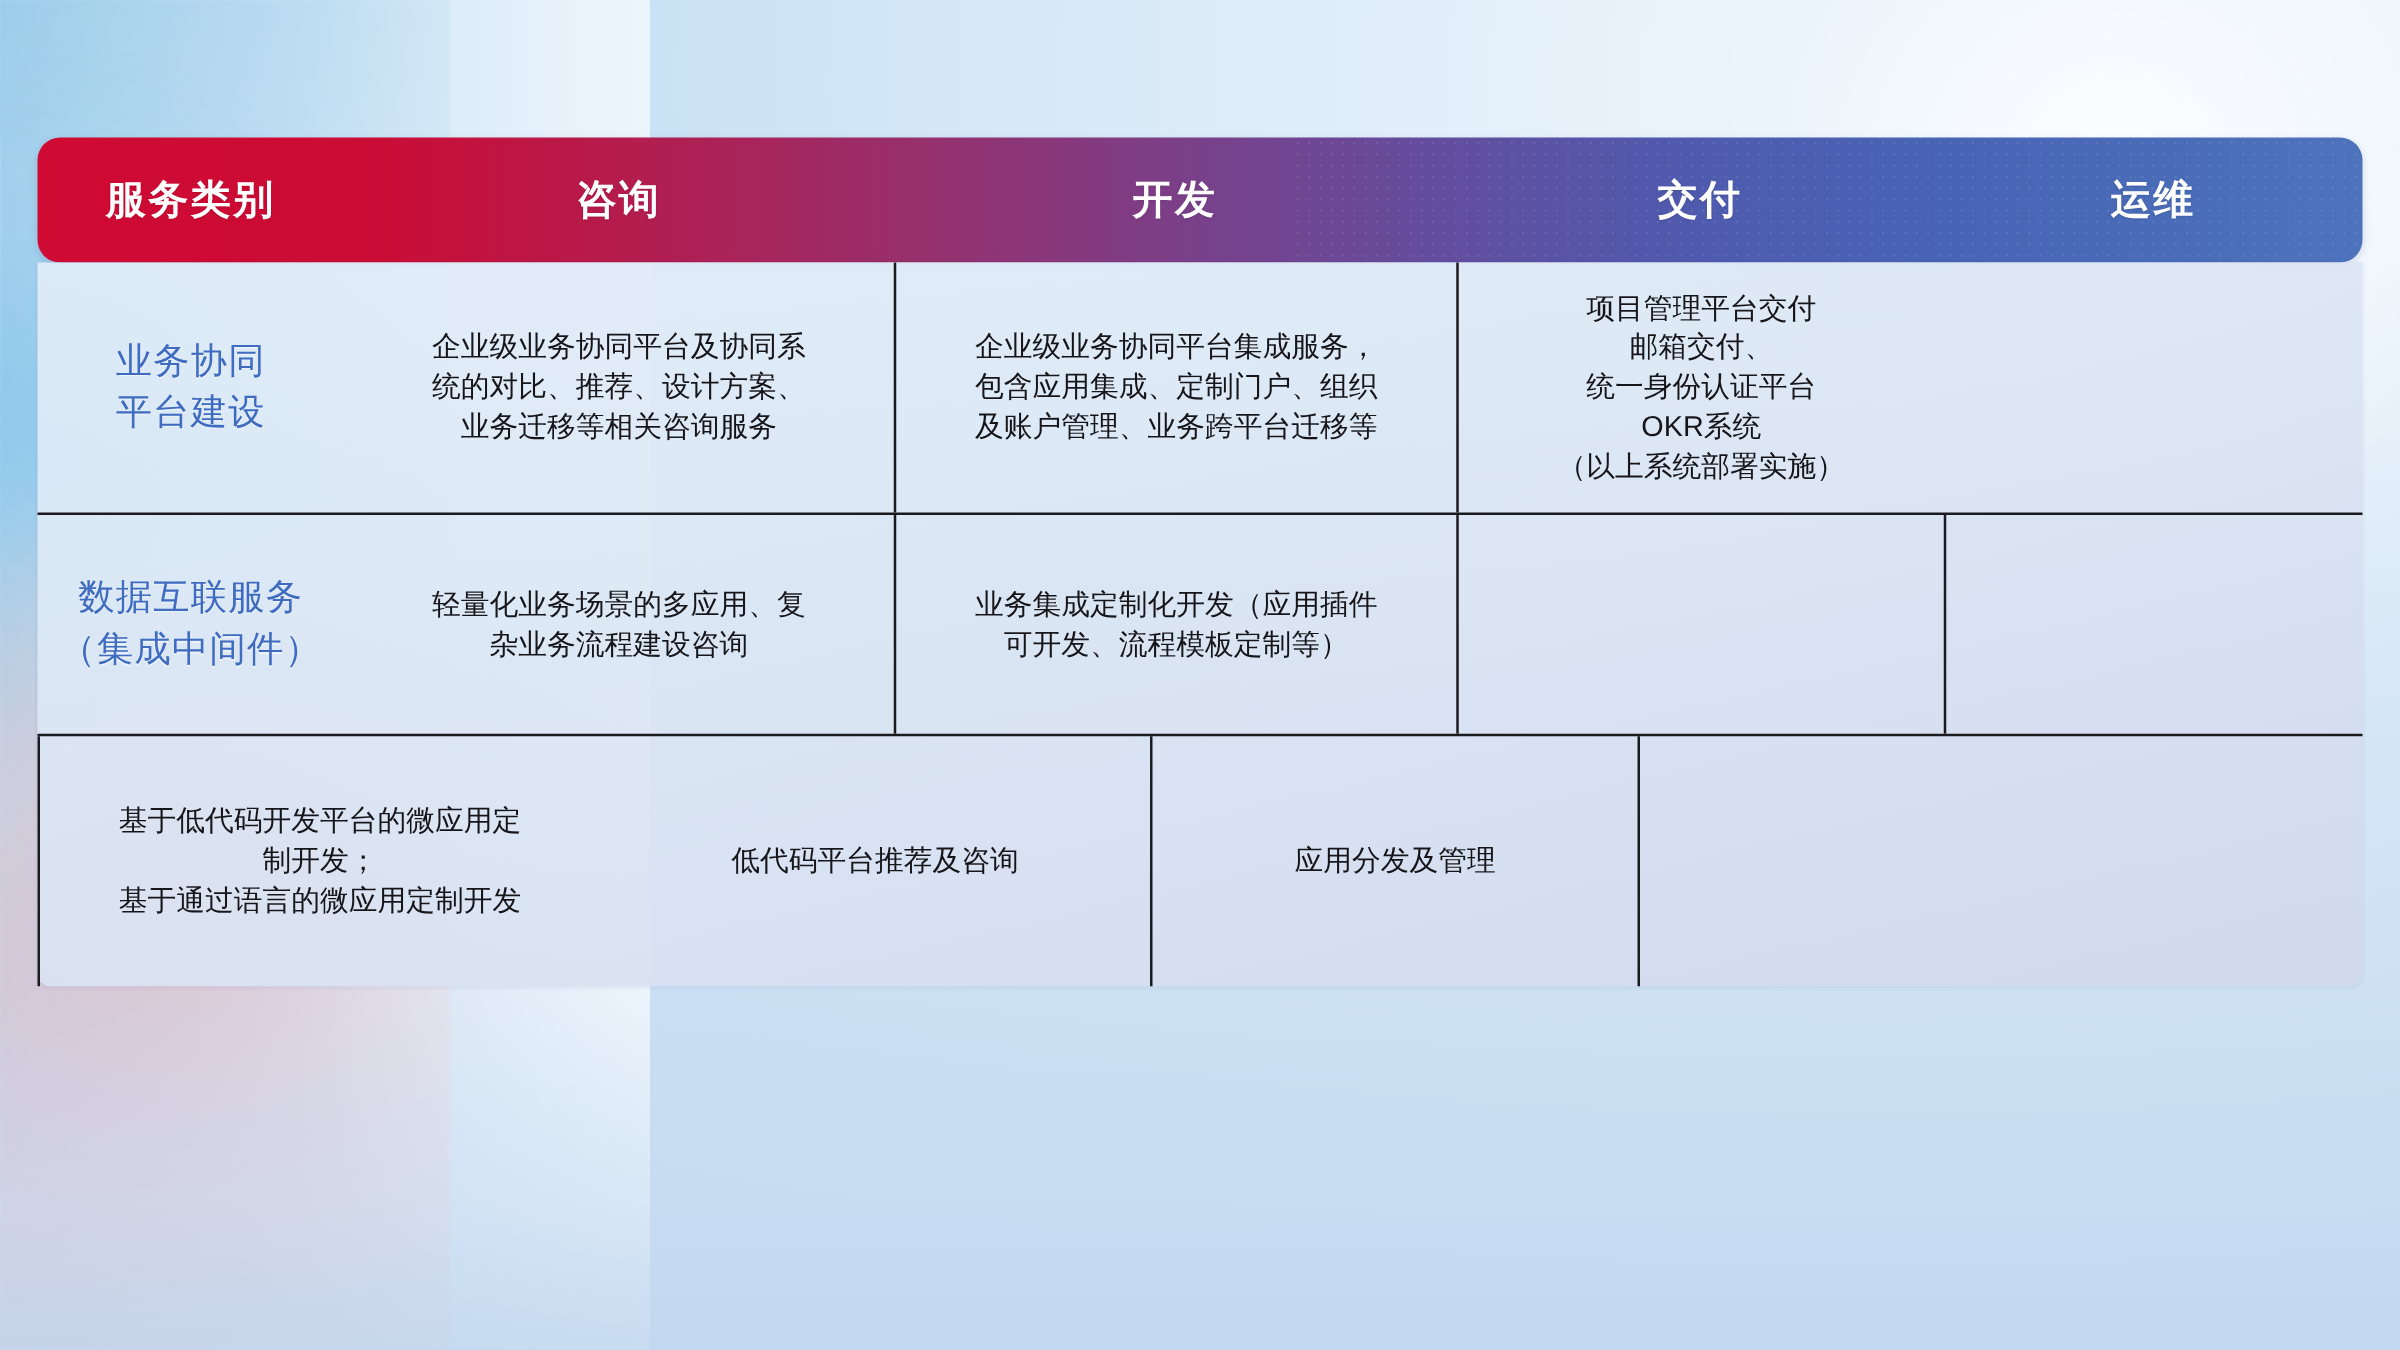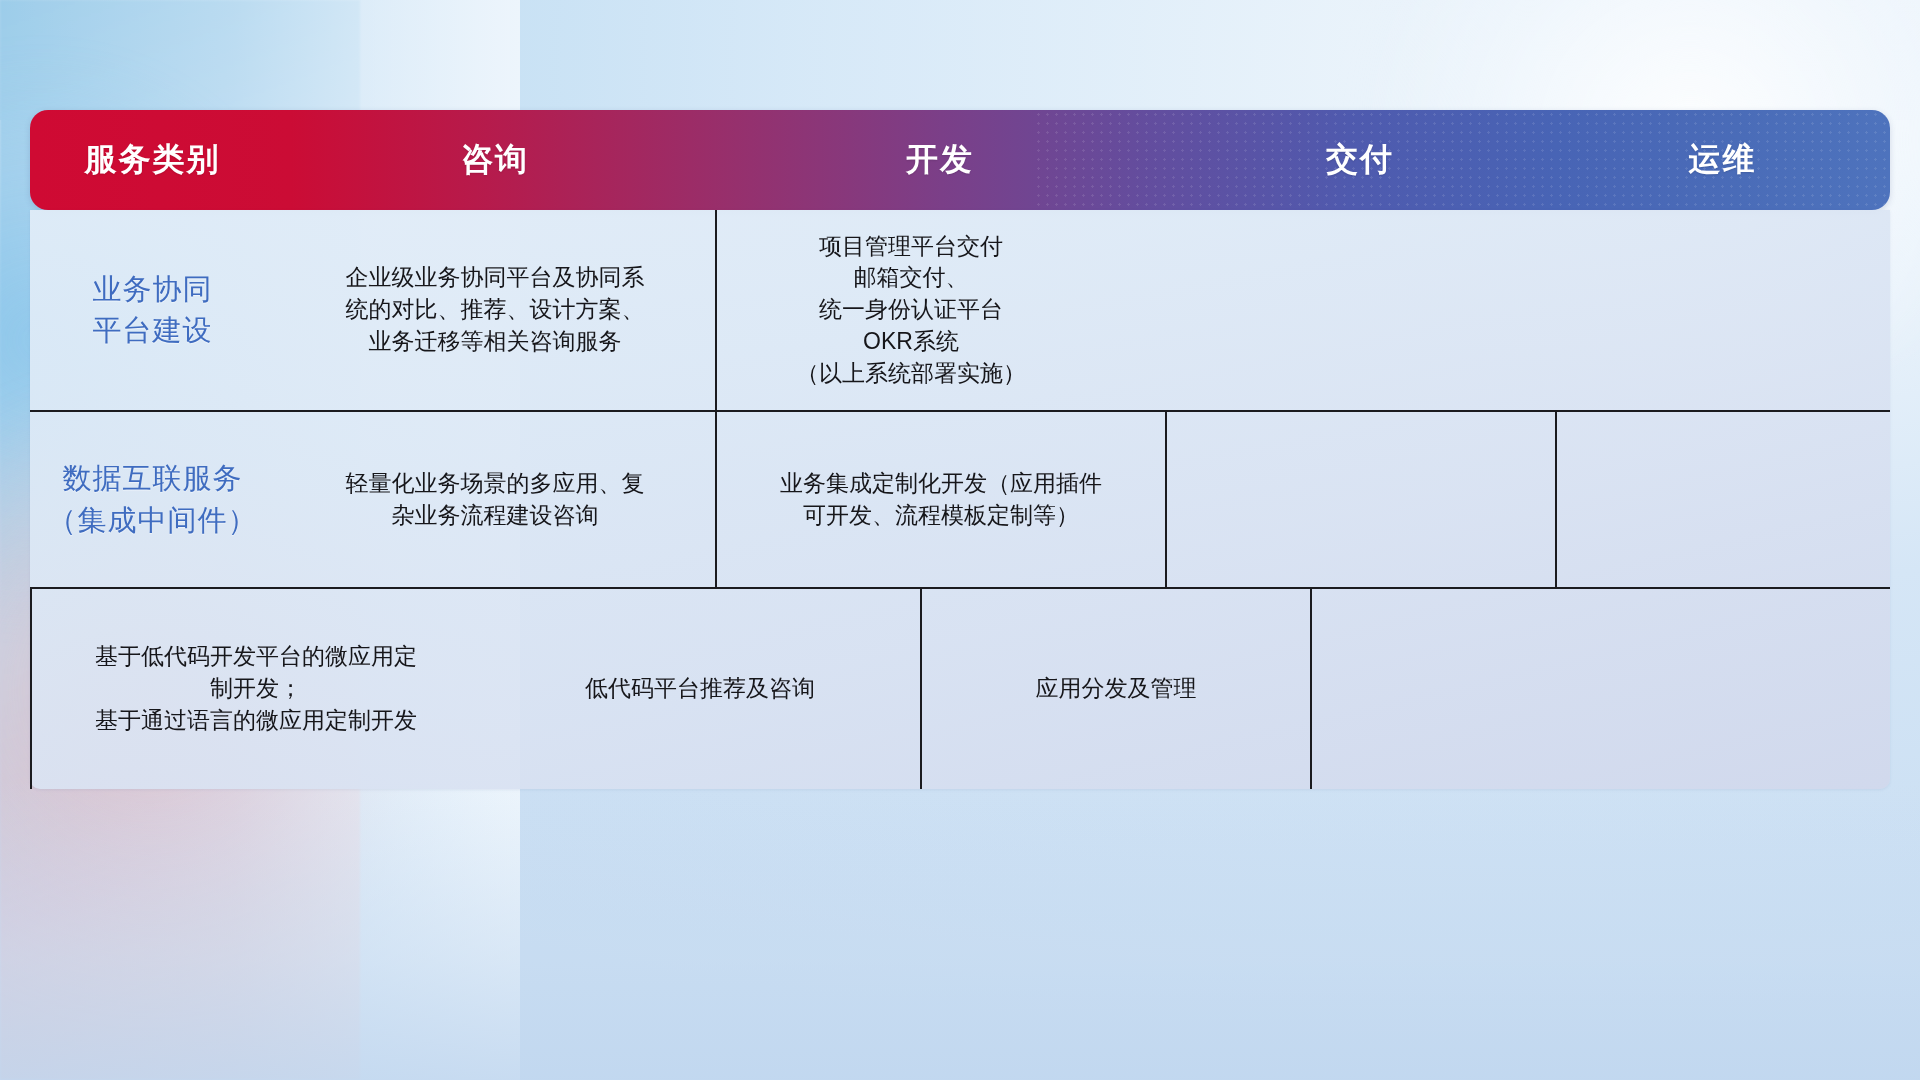--- a/index.html
+++ b/index.html
@@ -145,20 +145,23 @@
   </div>
 
   <div class="tbody">
 
     <div class="tr r0">
       <div class="td c0 rowlabel">业务协同
 平台建设</div>
       <div class="td c1">企业级业务协同平台及协同系
 统的对比、推荐、设计方案、
 业务迁移等相关咨询服务</div>
+      <div class="td c2 vsep">企业级业务协同平台集成服务，
+包含应用集成、定制门户、组织
+及账户管理、业务跨平台迁移等</div>
       <div class="td c3 vsep">项目管理平台交付
 邮箱交付、
 统一身份认证平台
 OKR系统
 （以上系统部署实施）</div>
     </div>
 
     <div class="tr r1">
       <div class="td c0 rowlabel">数据互联服务
 （集成中间件）</div>

